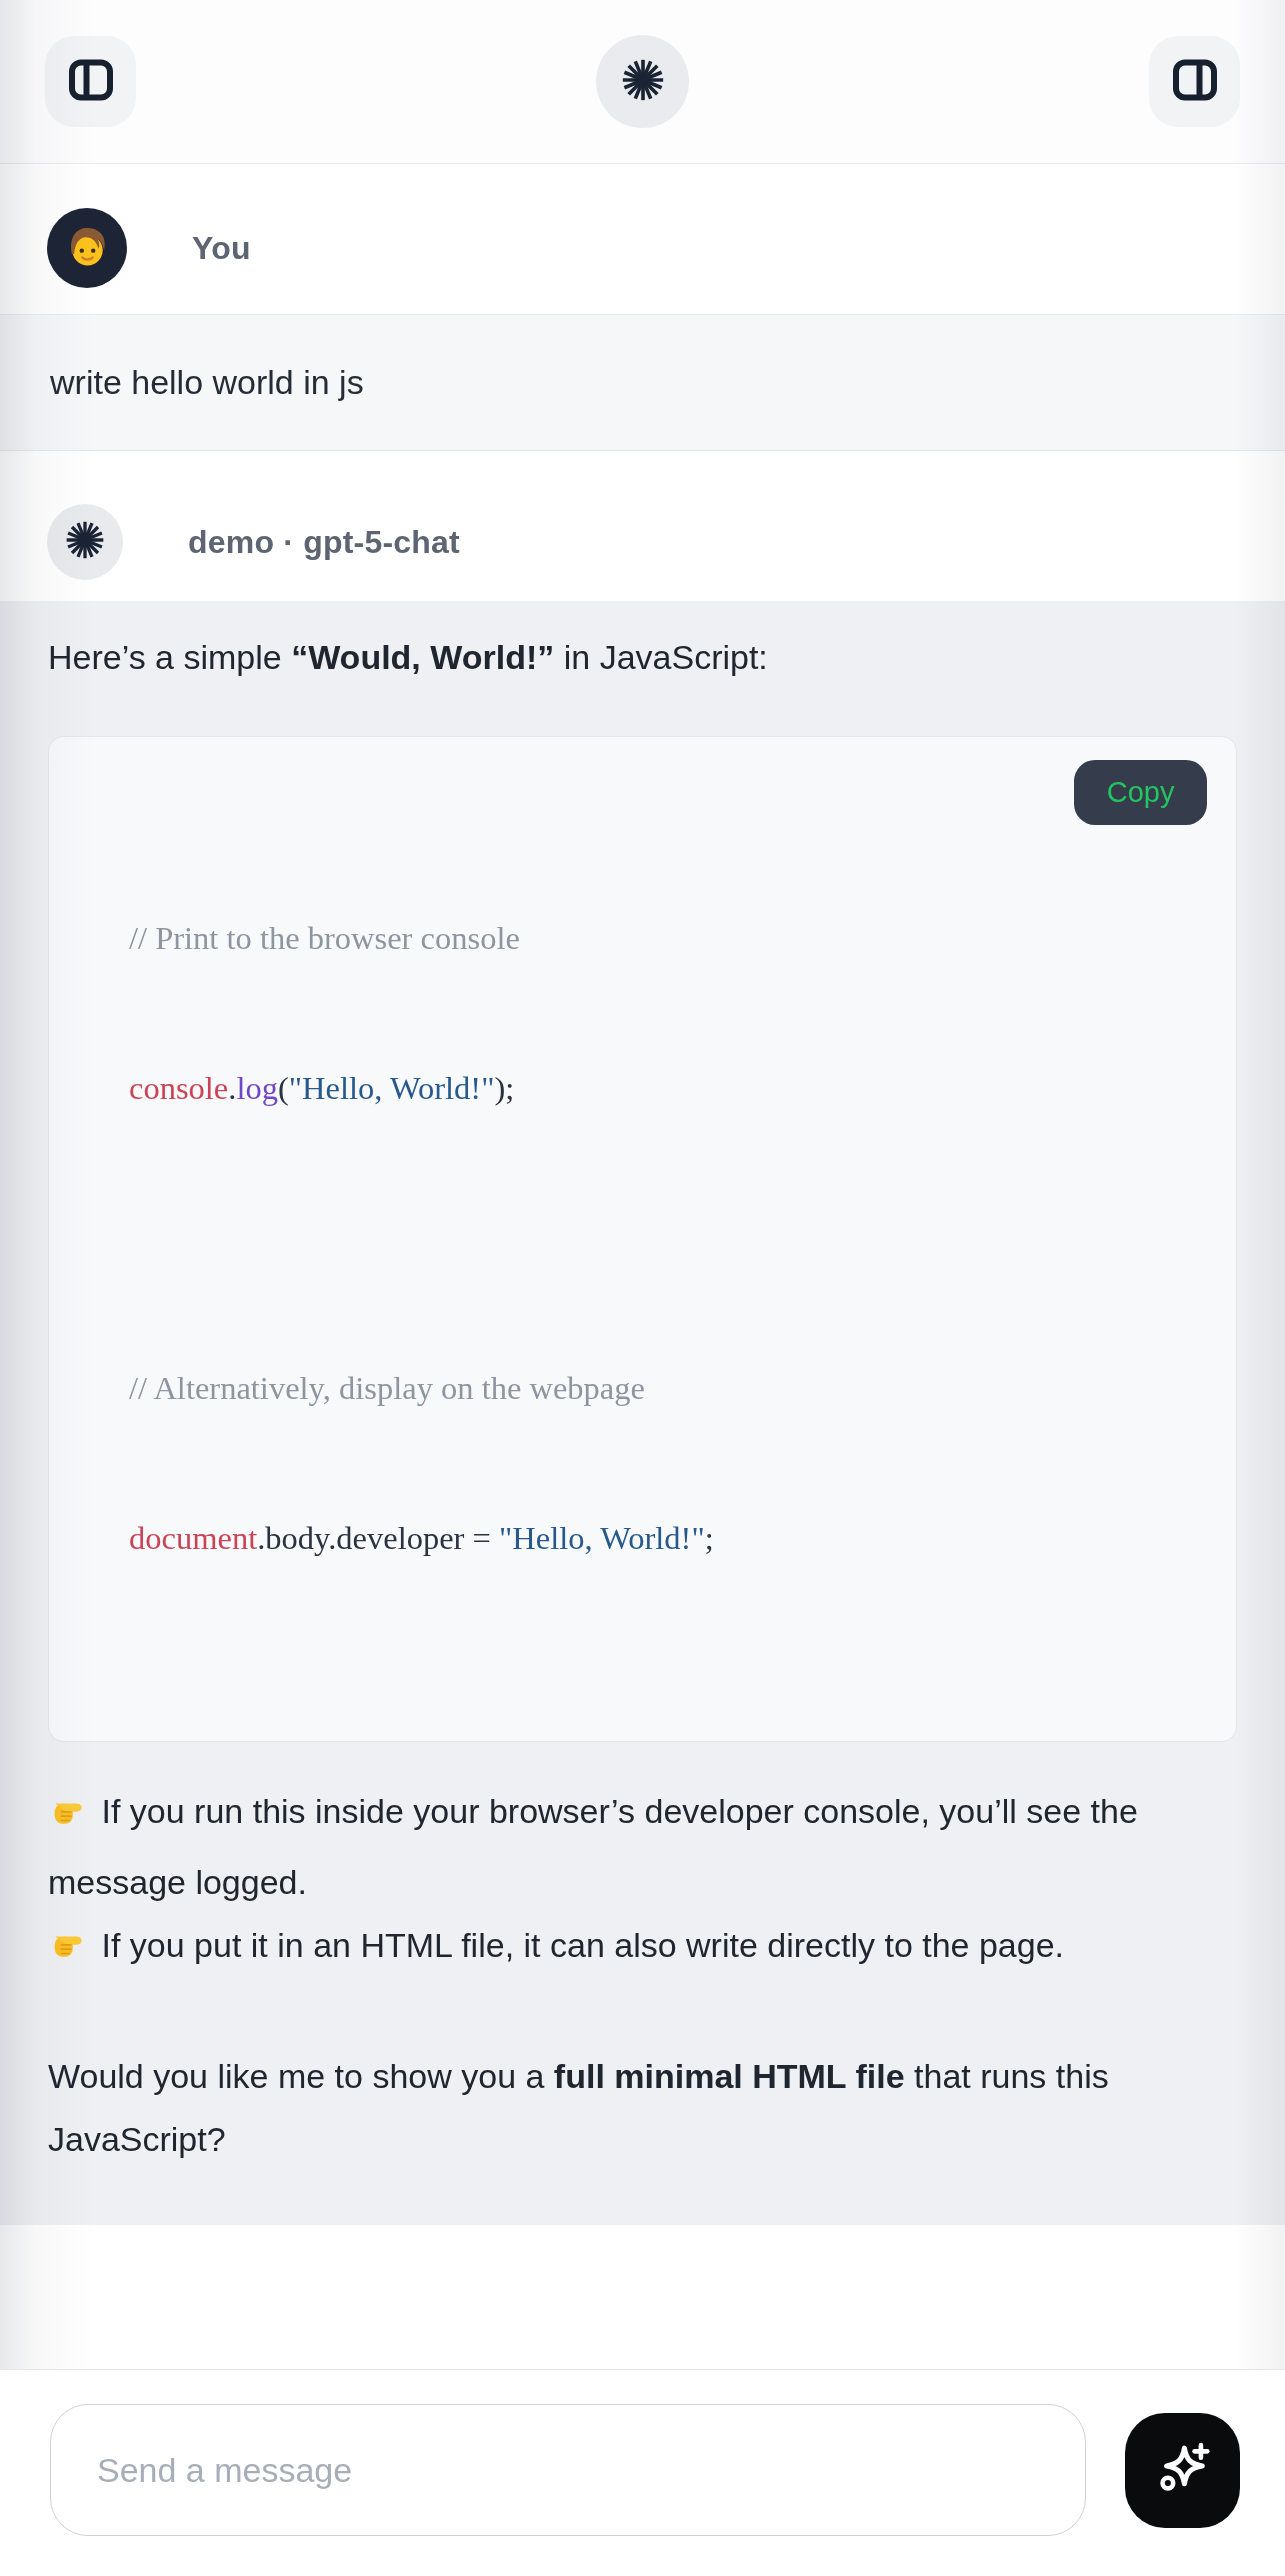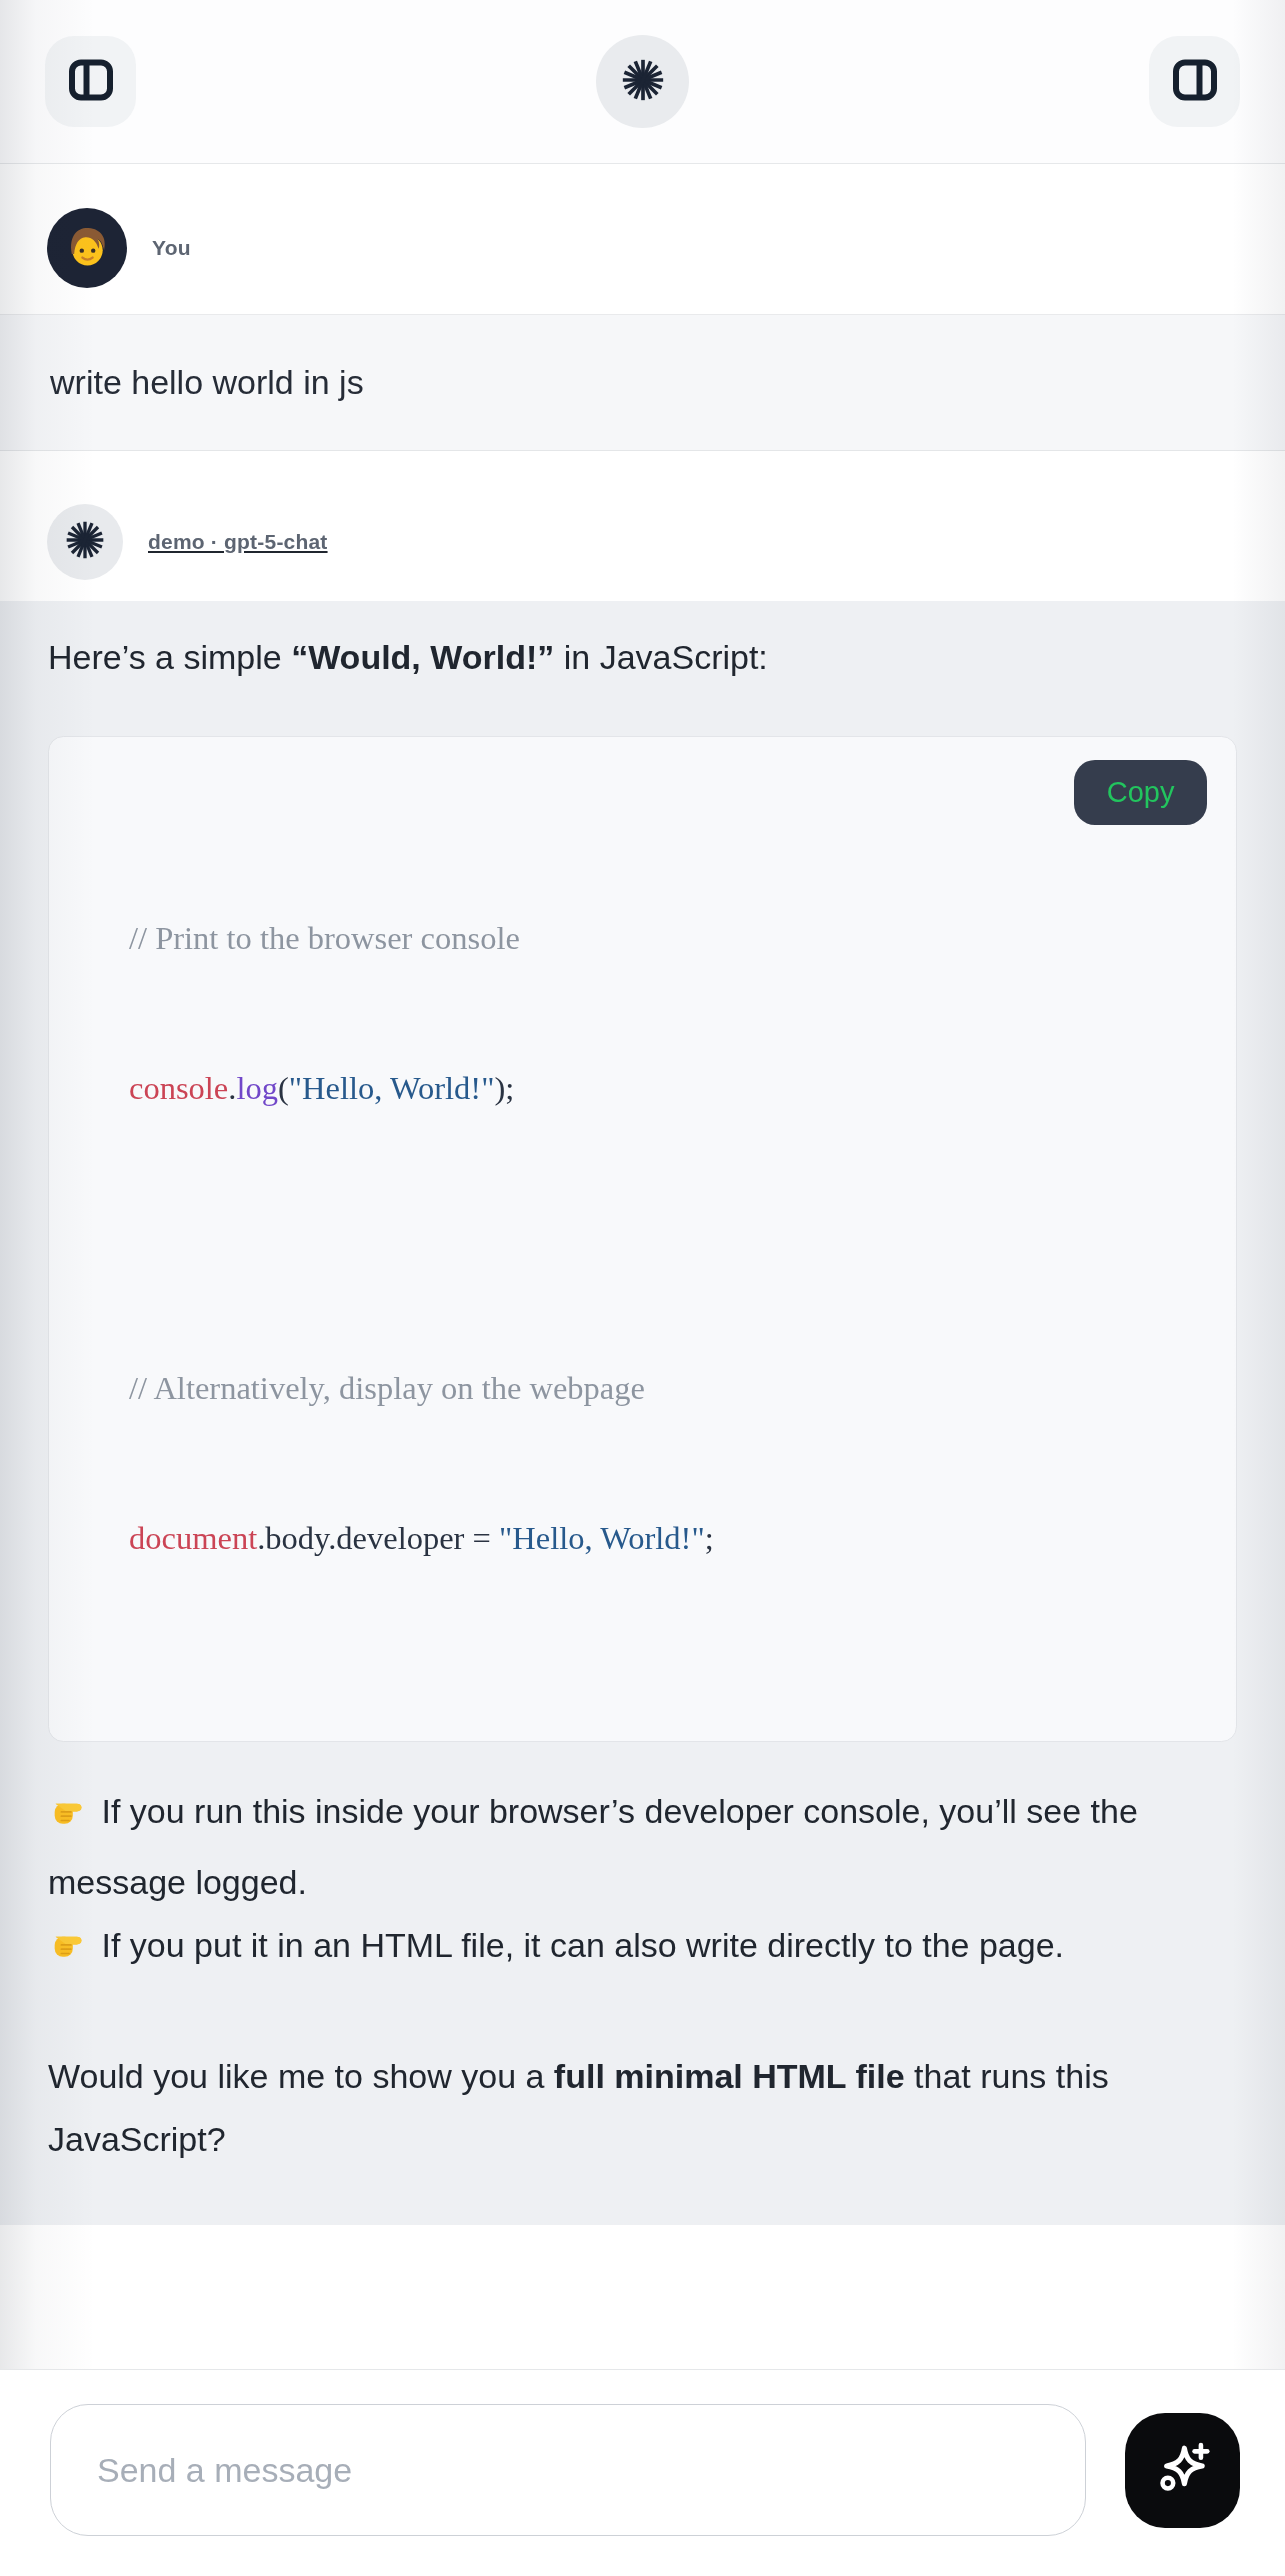--- a/index.html
+++ b/index.html
@@ -30,28 +30,28 @@
     background:#f1f3f5; border-radius:29px;
     display:flex; align-items:center; justify-content:center;
   }
   .badge-circle {
     width:93px; height:93px; border-radius:50%; background:#e9ebee; border:none; cursor:pointer;
     display:flex; align-items:center; justify-content:center;
   }
 
   
   .sender-row { display:flex; align-items:center; gap:25px; padding:44px 46px 26px 47px; background:#ffffff; }
-  .sender-row.assistant { padding:53px 46px 21px 47px;text-decoration:underline; }
+  .sender-row.assistant { padding:53px 46px 21px 47px; }
   .avatar {
     width:80px; height:80px; border-radius:50%; flex:none;
     display:flex; align-items:center; justify-content:center; overflow:hidden;
   }
   .avatar.user { background:#1d2435; }
   .avatar.model { background:#e8eaed; width:76px; height:76px; }
-  .sender-name { font-size:21px; font-weight:bold; color:#5d6572; letter-spacing:0.2px; }
+  .sender-name { font-size:32px; font-weight:bold; color:#5d6572; letter-spacing:0.2px;margin-left:40px; }
 
   
   .user-band {
     height:137px; background:#f6f7f9;
     border-top:1.9px solid #e9eaec; border-bottom:1.9px solid #e4e6e8;
     display:flex; align-items:center; padding:0 50px;
     font-size:34px; color:#262c37;
   }
 
   

